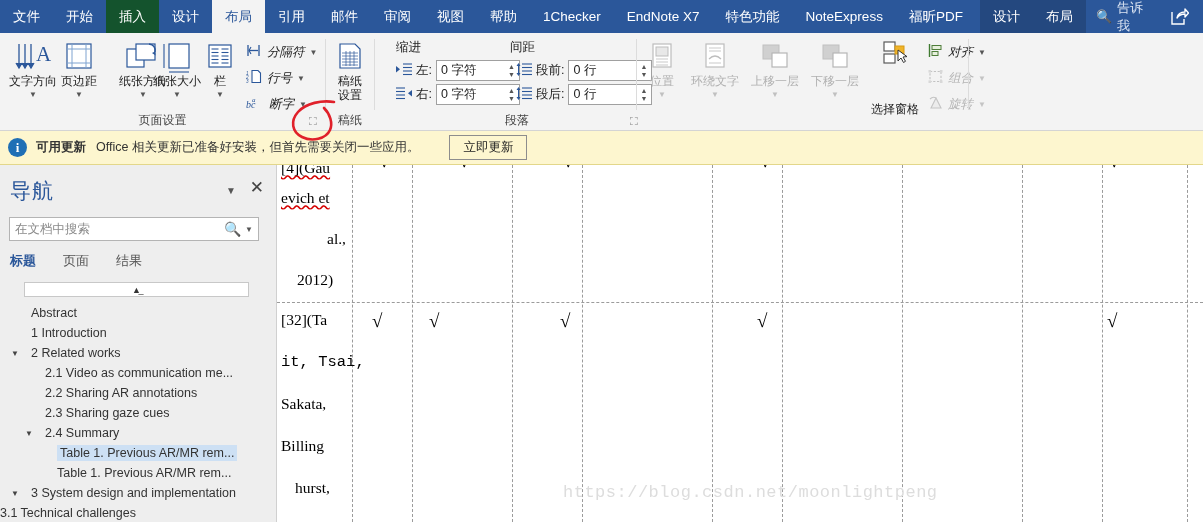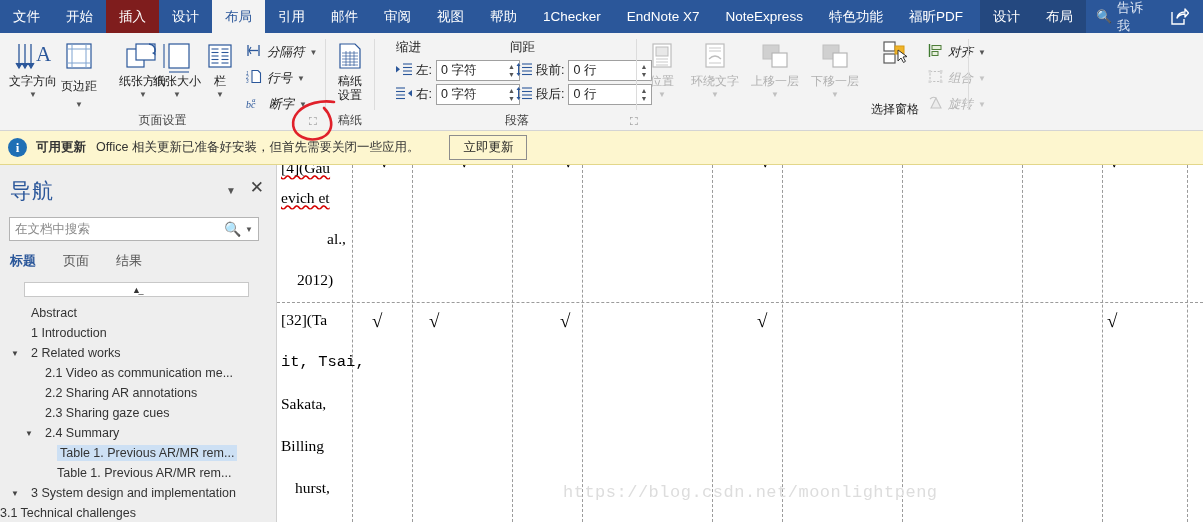--- a/index.html
+++ b/index.html
@@ -15,21 +15,21 @@
   .tabbar {
     position: absolute; top: 0; left: 0; width: 1203px; height: 33px;
     background: #2b579a; display: flex; align-items: stretch;
   }
   .tab {
     display: flex; align-items: center; justify-content: center;
     padding: 0 13px; color: #ffffff; font-size: 13.5px;
     cursor: default; white-space: nowrap;
   }
   .tab.ctx-sep { margin-left: 4px; }
-  .tab.selected-ins { background: #7f1d1d; }
+  .tab.selected-ins { background: #14532d; }
   .tab.active { background: #f3f3f3; color: #2b579a; }
   .tab.ctx { background: #24487f; }
   .tellme { display: flex; align-items: center; gap: 5px; padding: 0 10px; color: #dbe4f2; font-size: 13px;}
   .tellme .mag { font-size: 13px; }
   .share-btn { margin-left: auto; display: flex; align-items: center; padding: 0 14px; }
   .share-btn svg { display: block; }
 
   
   .ribbon {
     position: absolute; top: 33px; left: 0; width: 1203px; height: 98px;
@@ -175,22 +175,22 @@
     <div class="tab selected-ins">插入</div>
     <div class="tab">设计</div>
     <div class="tab active">布局</div>
     <div class="tab">引用</div>
     <div class="tab">邮件</div>
     <div class="tab">审阅</div>
     <div class="tab">视图</div>
     <div class="tab">帮助</div>
     <div class="tab">1Checker</div>
     <div class="tab">EndNote X7</div>
+    <div class="tab">特色功能</div>
     <div class="tab">NoteExpress</div>
-    <div class="tab">特色功能</div>
     <div class="tab">福昕PDF</div>
     <div class="tab ctx ctx-sep">设计</div>
     <div class="tab ctx">布局</div>
     <div class="tellme">
       <span class="mag">🔍</span>
       <span>告诉我</span>
     </div>
     <div class="share-btn">
       <svg width="19" height="18" viewBox="0 0 19 18">
         <path d="M2 4 L2 16 L14 16 L14 11" fill="none" stroke="#ffffff" stroke-width="1.4"></path>
@@ -212,21 +212,21 @@
               <line x1="18" y1="3" x2="18" y2="24"></line>
               <path d="M3 22 L6 27 L9 22 M9 22 L12 27 L15 22 M15 22 L18 27 L21 22" fill="#2b579a"></path>
             </g>
             <text x="23" y="20" font-family="Liberation Serif, serif" font-size="21" fill="#2b579a">A</text>
           </svg>
         </span>
         <span class="lbl">文字方向</span>
         <span class="caret">▼</span>
       </div>
 
-      <div class="bigbtn" style="left:48px;justify-content:space-between;">
+      <div class="bigbtn" style="left:48px;">
         <span class="ic">
           <svg width="34" height="32" viewBox="0 0 34 32">
             <rect x="5" y="3" width="24" height="24" fill="#fff" stroke="#2b579a" stroke-width="1.2"></rect>
             <line x1="10" y1="3" x2="10" y2="27" stroke="#7fa3d0" stroke-width="1"></line>
             <line x1="24" y1="3" x2="24" y2="27" stroke="#7fa3d0" stroke-width="1"></line>
             <line x1="5" y1="8" x2="29" y2="8" stroke="#7fa3d0" stroke-width="1"></line>
             <line x1="5" y1="22" x2="29" y2="22" stroke="#7fa3d0" stroke-width="1"></line>
           </svg>
         </span>
         <span class="lbl">页边距</span>

